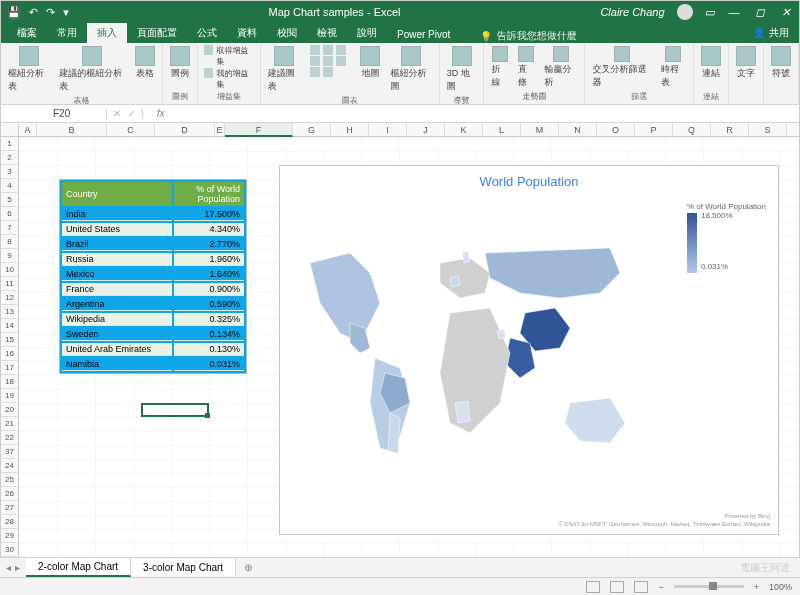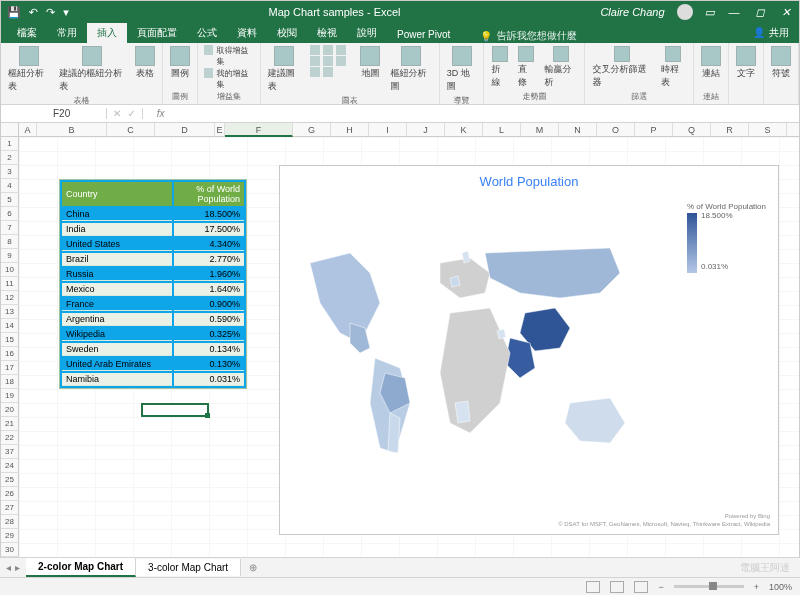--- a/index.html
+++ b/index.html
@@ -59,21 +59,21 @@
 .chart-obj { position:absolute; left:260px; top:28px; width:500px; height:370px; background:#fff; border:1px solid #c8c8c8;}
 .chart-title { text-align:center; font-size:13px; color:#3b82f6; padding:8px 0 4px;}
 .legend { position:absolute; right:12px; top:36px; font-size:8px; color:#666; text-align:left;}
 .legend .grad { width:10px; height:60px; background:linear-gradient(#2f5597,#b4c7e7); margin:2px 0;}
 .chart-attr { position:absolute; right:8px; bottom:6px; font-size:6px; color:#999; text-align:right; line-height:8px;}
 .map-svg { margin:10px 20px 0 10px;}
 
 .sheet-tabs { position:absolute; bottom:18px; left:0; right:0; height:20px; background:#f3f3f3; border-top:1px solid #d4d4d4; display:flex; align-items:center; font-size:10px;}
 .sheet-tabs .nav { display:flex; gap:4px; padding:0 6px; color:#888;}
 .sheet-tabs .stab { padding:3px 12px; border-right:1px solid #d4d4d4; background:#fff; cursor:pointer;}
-.sheet-tabs .stab.active { border-bottom:2px solid #217346; font-weight:bold;}
+.sheet-tabs .stab.active { border-bottom:2px solid #217346; font-weight:normal;}
 .sheet-tabs .add { padding:0 8px; color:#888; cursor:pointer;}
 
 .status { position:absolute; bottom:0; left:0; right:0; height:18px; background:#f3f3f3; border-top:1px solid #d4d4d4; display:flex; align-items:center; justify-content:flex-end; font-size:9px; color:#666; padding:0 8px; gap:10px;}
 .status .viewbtn { width:14px; height:12px; border:1px solid #aaa; cursor:pointer;}
 .status .slider { width:70px; height:3px; background:#ccc; position:relative;}
 .status .slider::after{content:''; position:absolute; left:50%; top:-3px; width:8px; height:8px; background:#888;}
 
 .watermark { position:absolute; right:10px; bottom:20px; font-size:10px; color:#bbb; opacity:.7;}
 </style>
 </head>
@@ -322,24 +322,20 @@
               <th>
                 <div class="hwrap">Country</div>
               </th>
               <th style="width:70px">
                 <div class="hwrap">% of World Population</div>
               </th>
             </tr>
         </tbody>
           <tbody id="tbody">
             <tr>
-              <td style="width:110px">China</td>
-              <td>18.500%</td>
-            </tr>
-            <tr>
               <td style="width:110px">India</td>
               <td>17.500%</td>
             </tr>
             <tr>
               <td style="width:110px">United States</td>
               <td>4.340%</td>
             </tr>
             <tr>
               <td style="width:110px">Brazil</td>
               <td>2.770%</td>

